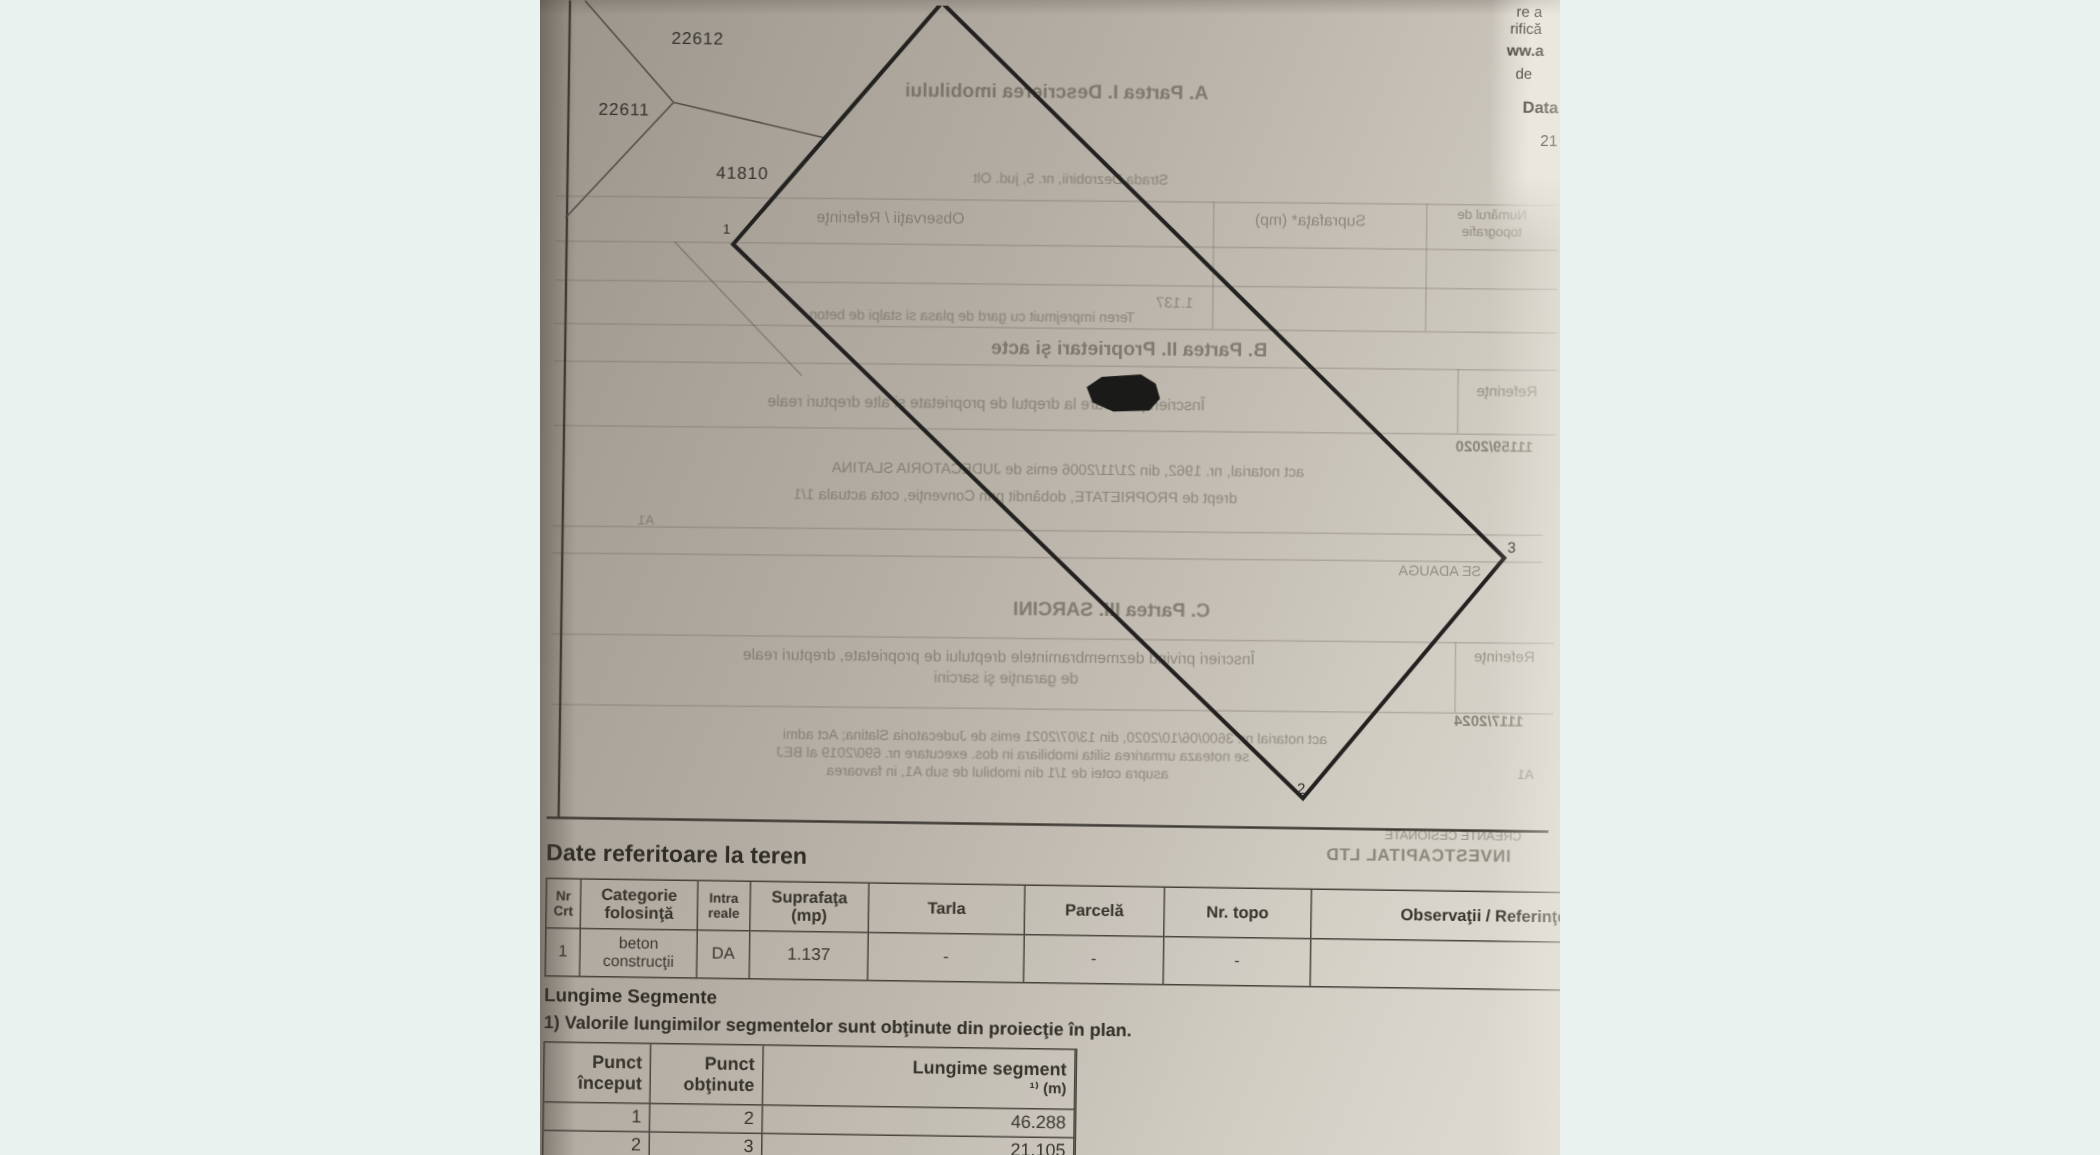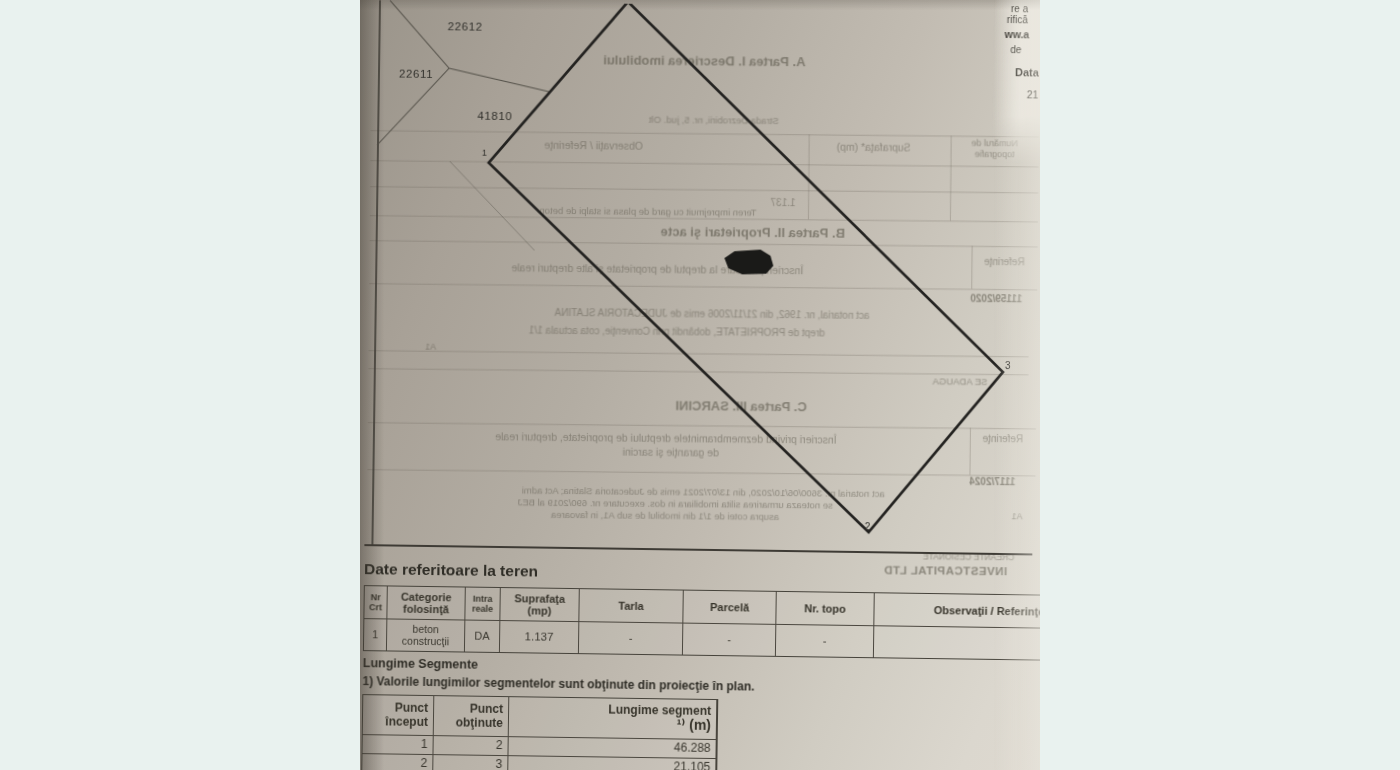--- a/index.html
+++ b/index.html
@@ -45,21 +45,21 @@
   
   .doc-title{position:absolute;font-weight:700;color:#2f2d26;z-index:12;}
   .tbl{position:absolute;display:grid;border:1.6px solid #45423a;background:rgba(255,255,255,.04);z-index:12;}
   .cell{display:flex;flex-direction:column;align-items:center;justify-content:center;
         border-right:1px solid #4a463e;border-bottom:1px solid #4a463e;
         color:#3a372f;text-align:center;line-height:1.12;overflow:hidden;}
   .cell.hdr{font-weight:700;color:#37342b;}
   .cell.nb{border-bottom:none;}
   .cell.r{align-items:flex-end;padding-right:5px;}
   .small{font-size:9px;}
-  .sup{font-size:14px;}
+  .sup{font-size:10px;}
 </style>
 </head>
 <body>
 
 <div class="photo">
   <div class="sheet">
 
     <div class="bleed">
       <div class="bl" style="left:12px;top:130px;width:668px;height:1.2px"></div>
       <div class="bl" style="left:12px;top:160px;width:668px;height:1.2px"></div>

